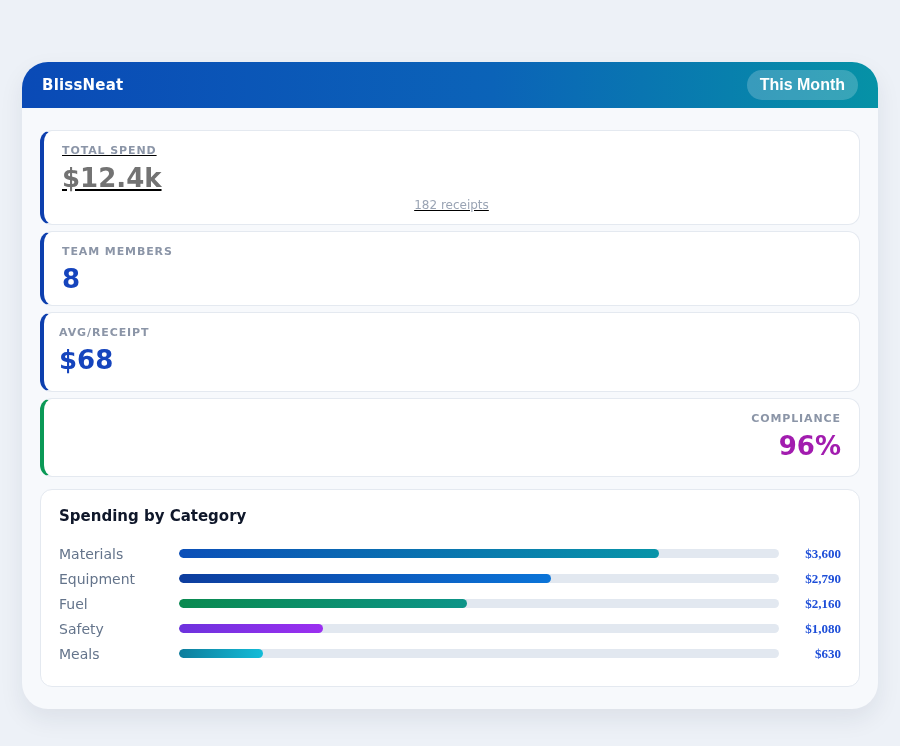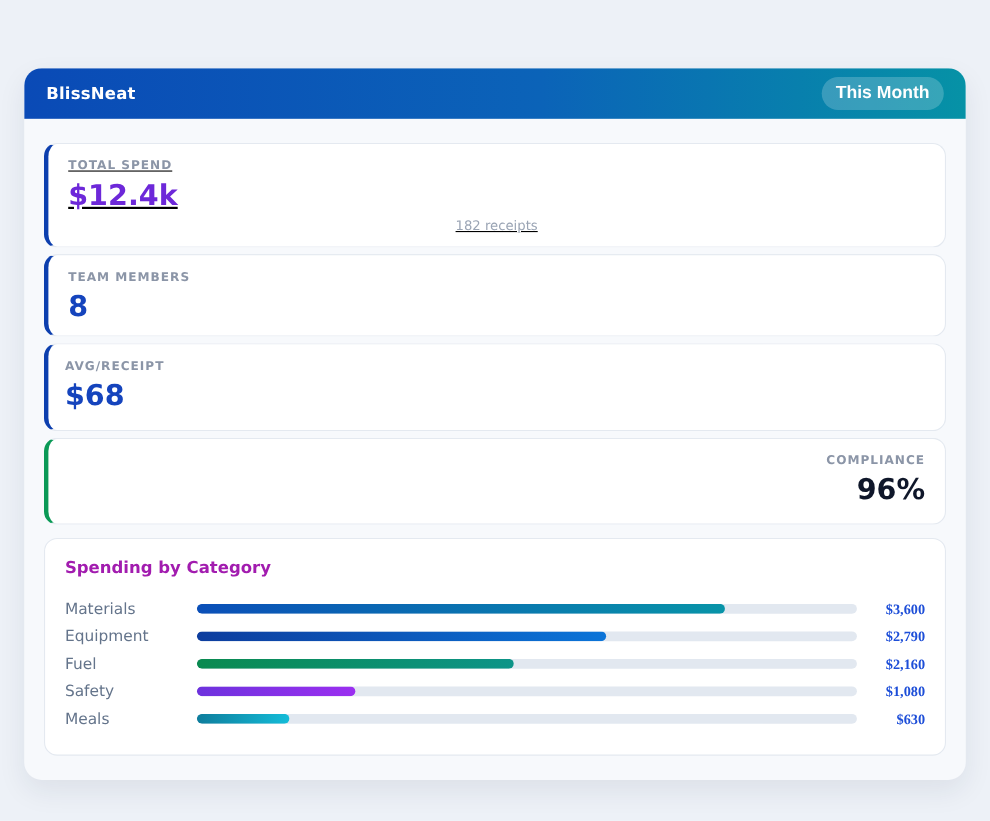--- a/index.html
+++ b/index.html
@@ -5,21 +5,21 @@
   * { margin: 0; padding: 0; box-sizing: border-box; }
   html, body {
     width: 900px; height: 746px;
     background: #edf1f7;
     font-family: "DejaVu Sans", "Liberation Sans", sans-serif;
   }
   .app-card {
     position: absolute;
     left: 22px; top: 62px; width: 856px;
     background: #f7f9fc;
-    border-radius: 16px;
+    border-radius: 26px;
     box-shadow: 0 10px 25px rgba(30,41,59,0.08);
     overflow: hidden;
     padding-bottom: 22px;
   }
   .app-header {
     height: 46px;
     display: flex;
     align-items: center;
     justify-content: space-between;
     padding: 0 20px;
@@ -74,21 +74,21 @@
   .category-card {
     background: #ffffff;
     border: 1px solid #e4e9f0;
     border-radius: 12px;
     padding: 17px 18px 20px 18px;
     margin-top: 12px;
   }
   .category-title {
     font-size: 15px;
     font-weight: bold;
-    color: #a21caf;
+    color: #0f172a;
     margin-bottom: 16px;
   }
   .cat-row {
     display: flex;
     align-items: center;
     height: 25px;
   }
   .cat-label {
     width: 120px;
     font-size: 14px;
@@ -123,37 +123,37 @@
 
   <div class="app-header">
     <span class="app-title">BlissNeat</span>
     <button class="period-badge">This Month</button>
   </div>
 
   <div class="content">
 
     <div class="stat-card" style="border-left-color: rgb(13, 63, 174); text-decoration: underline;">
       <div class="stat-label">TOTAL SPEND</div>
-      <div class="stat-value" style="color: #6d28d9;">$12.4k</div>
+      <div class="stat-value" style="color: #737373;">$12.4k</div>
       <div class="stat-sub">182 receipts</div>
     </div>
 
     <div class="stat-card" style="border-left-color: rgb(13, 63, 174);">
       <div class="stat-label">TEAM MEMBERS</div>
       <div class="stat-value" style="color: rgb(21, 68, 189);">8</div>
     </div>
 
     <div class="stat-card no-sub" style="border-left-color: rgb(13, 63, 174); padding-left: 15px;">
       <div class="stat-label">AVG/RECEIPT</div>
       <div class="stat-value" style="color: rgb(21, 68, 189);">$68</div>
     </div>
 
     <div class="stat-card no-sub" style="border-left-color: rgb(10, 153, 86); text-align: right;">
       <div class="stat-label">COMPLIANCE</div>
-      <div class="stat-value" style="color: #0f172a;">96%</div>
+      <div class="stat-value" style="color: #a21caf;">96%</div>
     </div>
 
     <div class="category-card">
       <div class="category-title">Spending by Category</div>
 
       <div class="cat-row">
         <span class="cat-label">Materials</span>
         <span class="cat-track" style="background: rgb(226, 232, 240);">
             <span class="cat-fill" style="width: 80%; background: linear-gradient(90deg, rgb(11, 79, 184), rgb(8, 148, 168)); display: block;"></span>
           </span>

